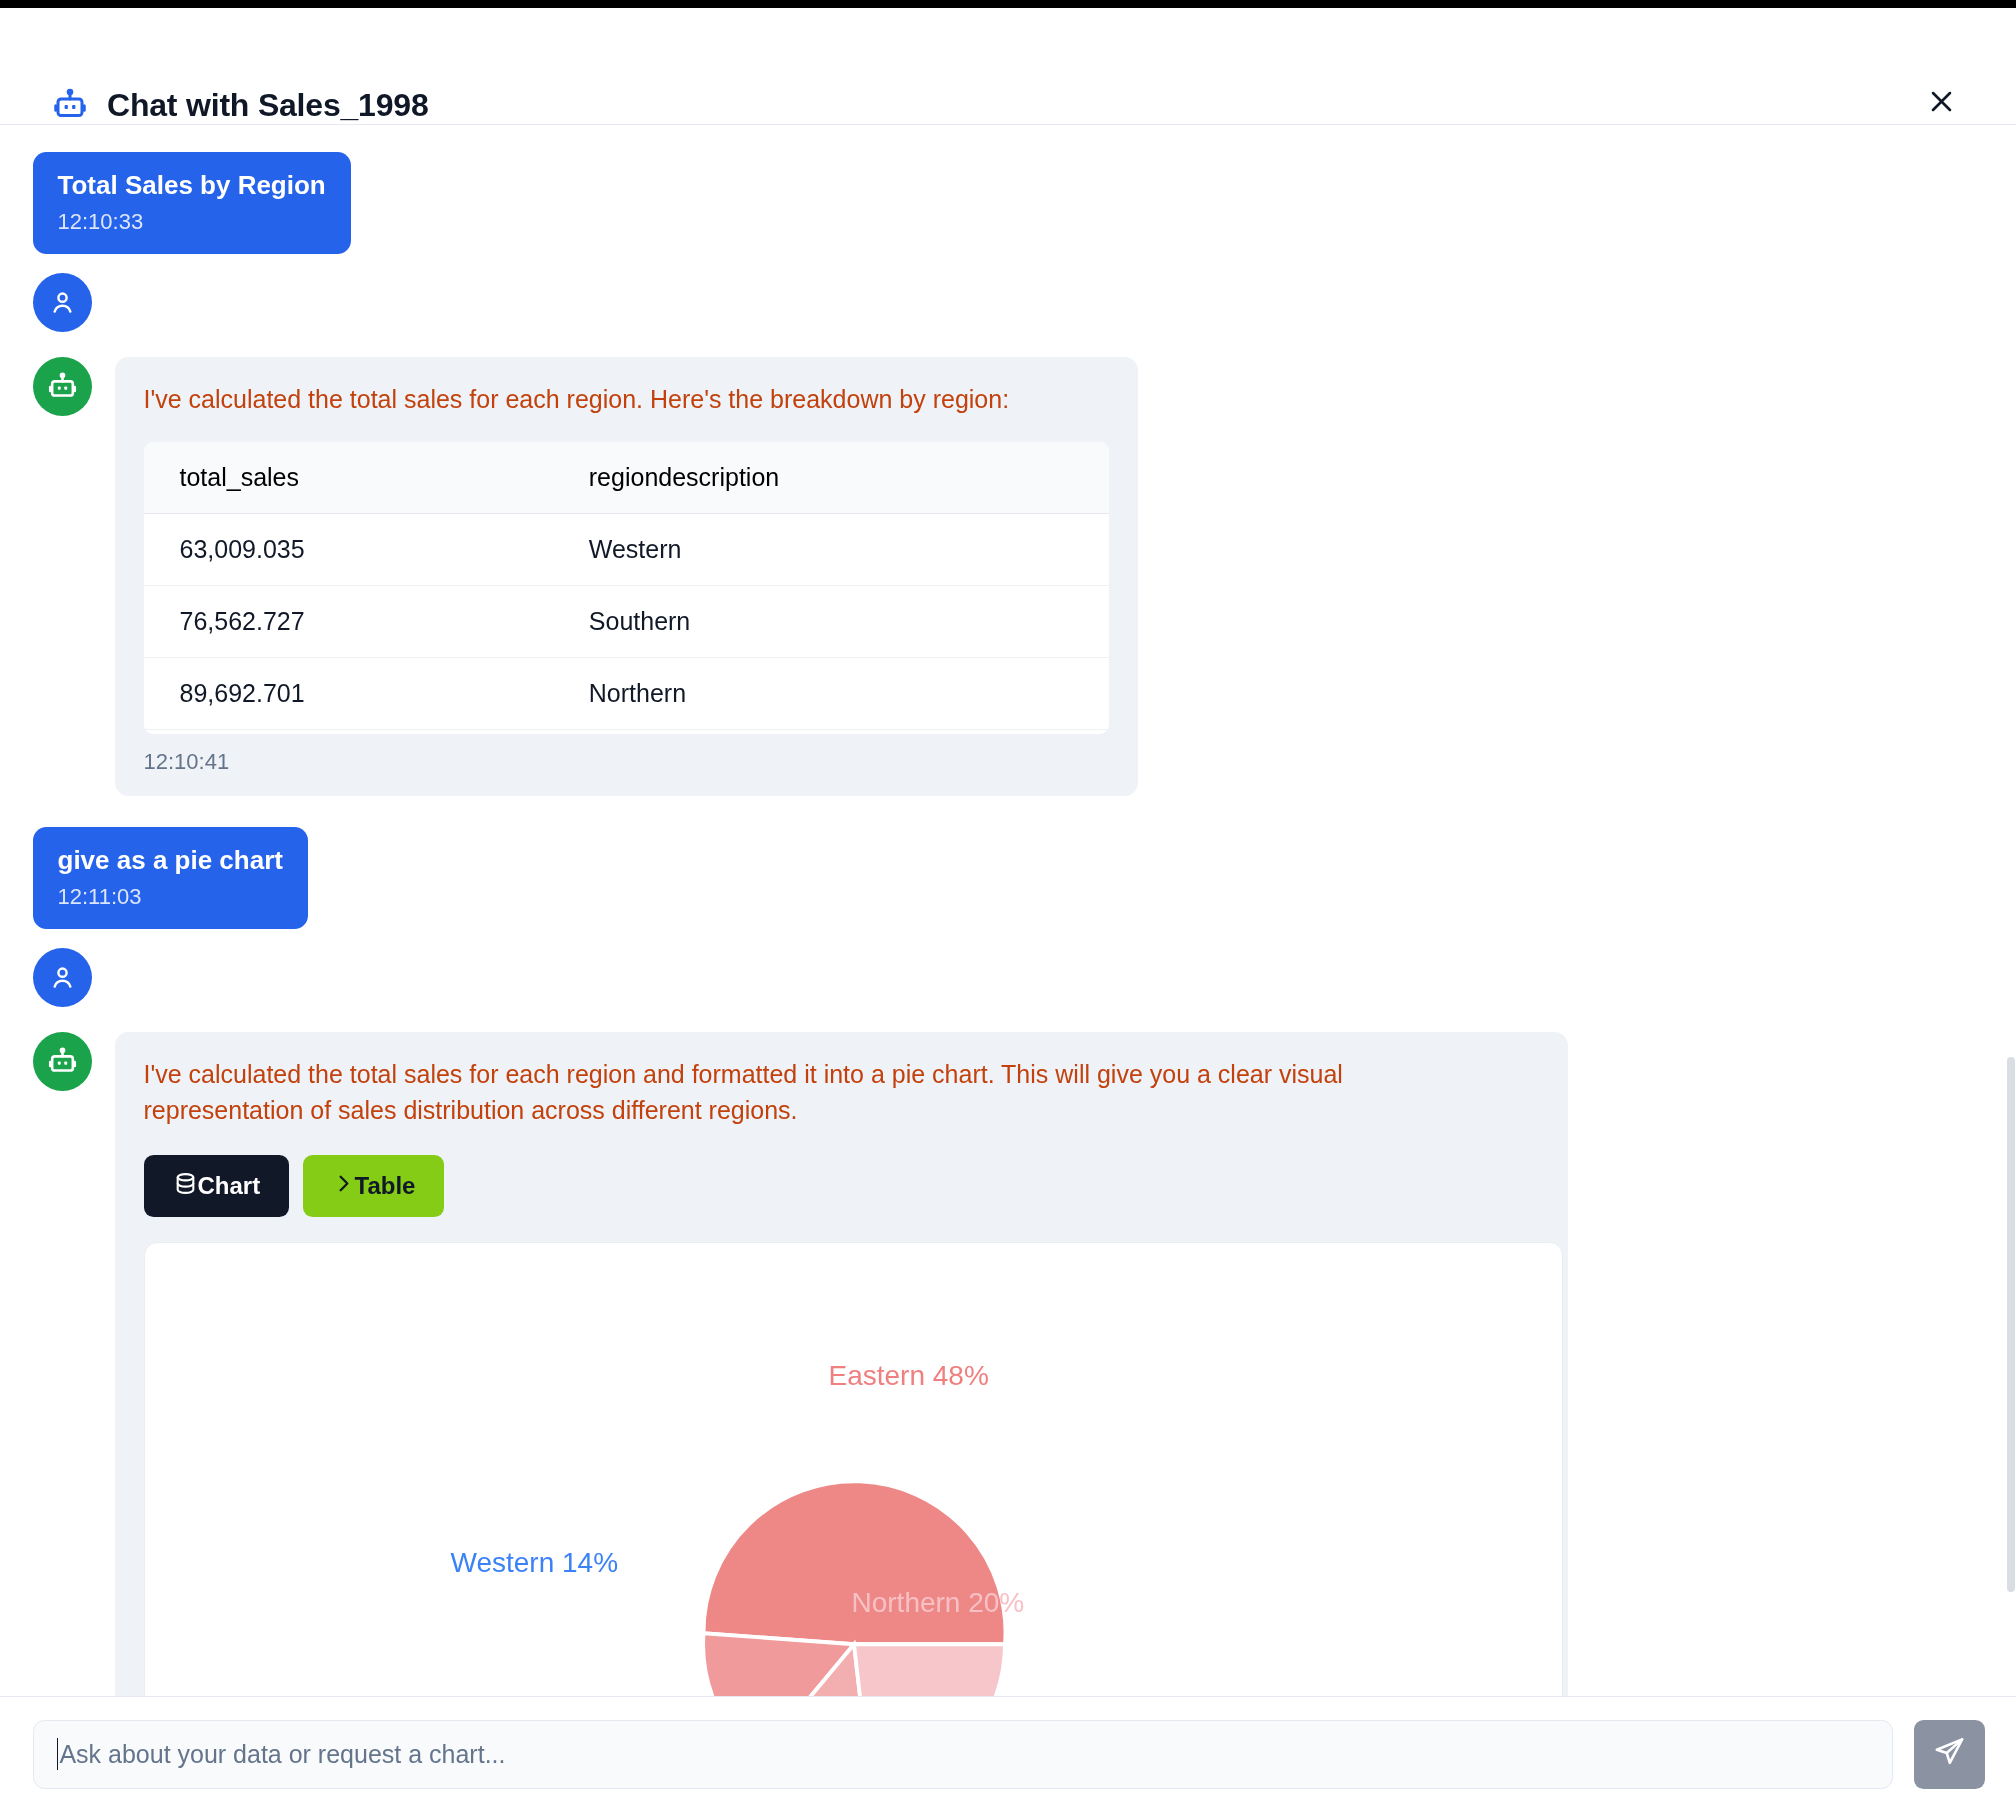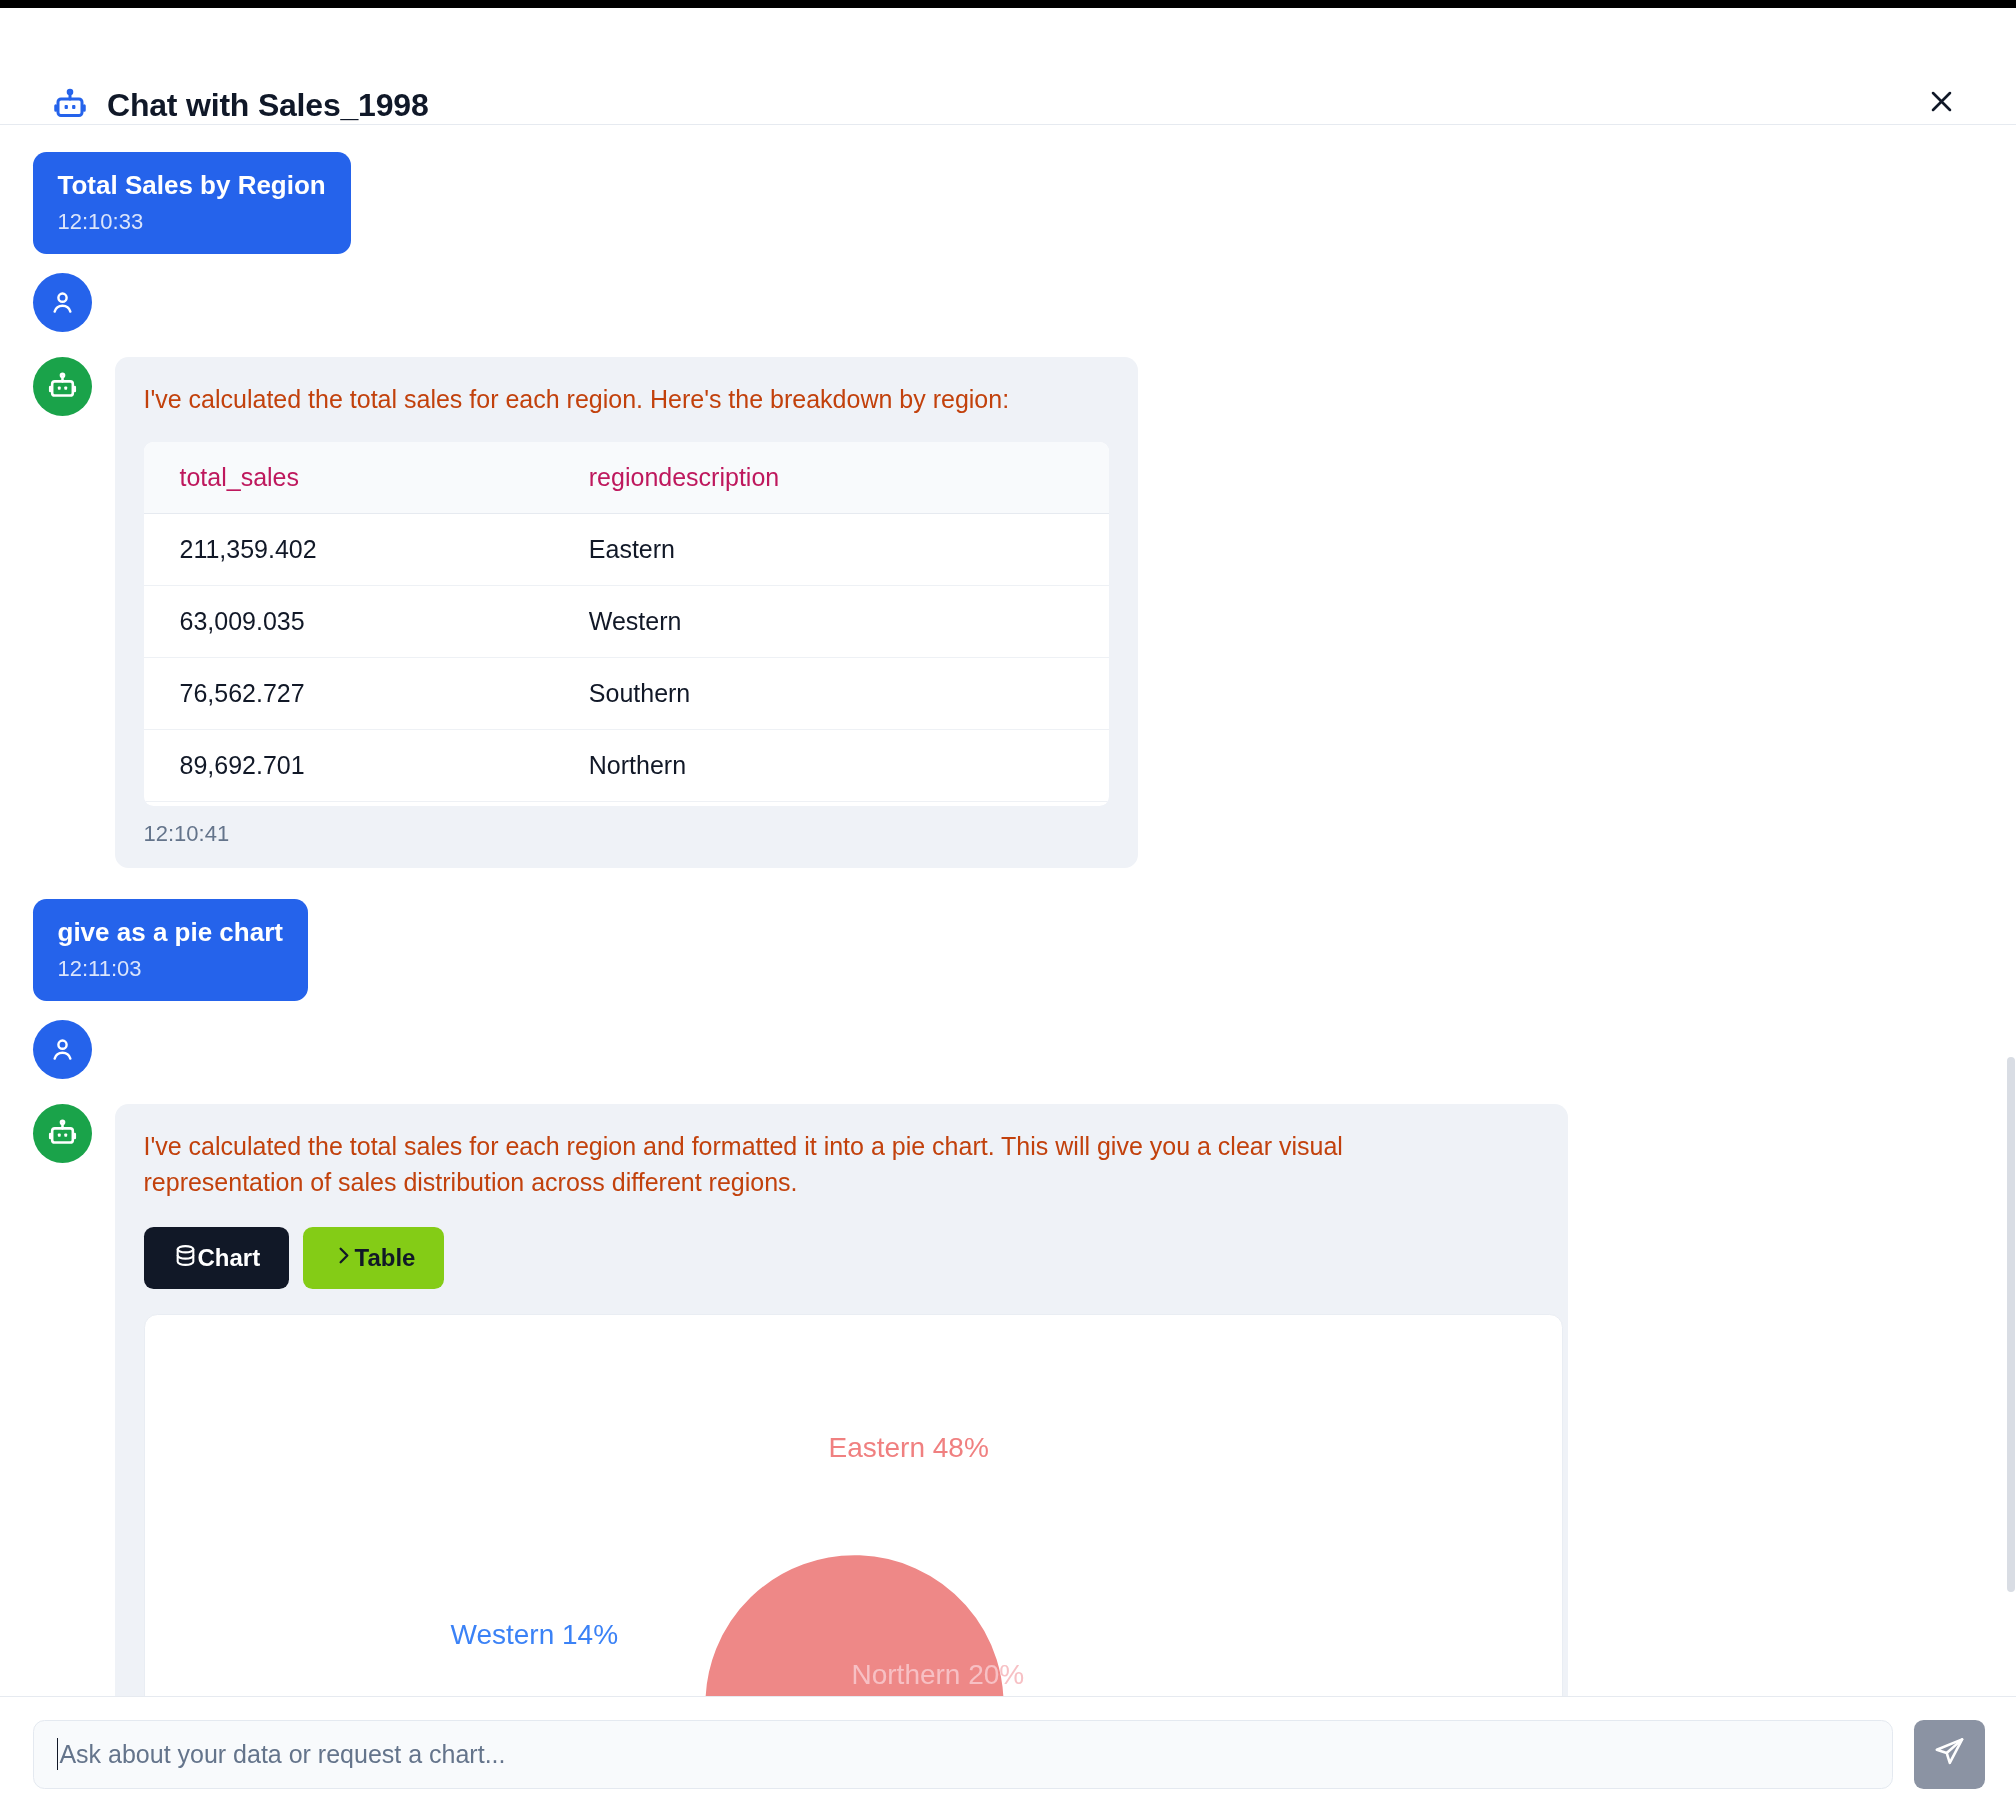--- a/index.html
+++ b/index.html
@@ -116,21 +116,21 @@
     width: 965px;
     padding: 0 0 3.8px 0;
     overflow: hidden;
   }
   table.data-table { width: 100%; border-collapse: collapse; }
   table.data-table thead th {
     background: #f8fafc;
     text-align: left;
     font-size: 25px;
     font-weight: normal;
-    color: #be185d;
+    color: #000000;
     padding: 21px 0 21px 36px;
     border-bottom: 1px solid #e6eaf0;
   }
   table.data-table tbody td {
     font-size: 25px;
     color: #111827;
     padding: 21px 0 21px 36px;
     border-bottom: 1px solid #eef1f5;
   }
   table.data-table th.col2, table.data-table td.col2 { padding-left: 40px; }
@@ -296,24 +296,20 @@
                 <col class="c1">
                 <col>
               </colgroup>
             <thead>
               <tr>
                 <th>total_sales</th>
                 <th class="col2">regiondescription</th>
               </tr>
             </thead>
             <tbody>
-              <tr>
-                <td>211,359.402</td>
-                <td class="col2">Eastern</td>
-              </tr>
               <tr>
                 <td>63,009.035</td>
                 <td class="col2">Western</td>
               </tr>
               <tr>
                 <td>76,562.727</td>
                 <td class="col2">Southern</td>
               </tr>
               <tr>
                 <td>89,692.701</td>

